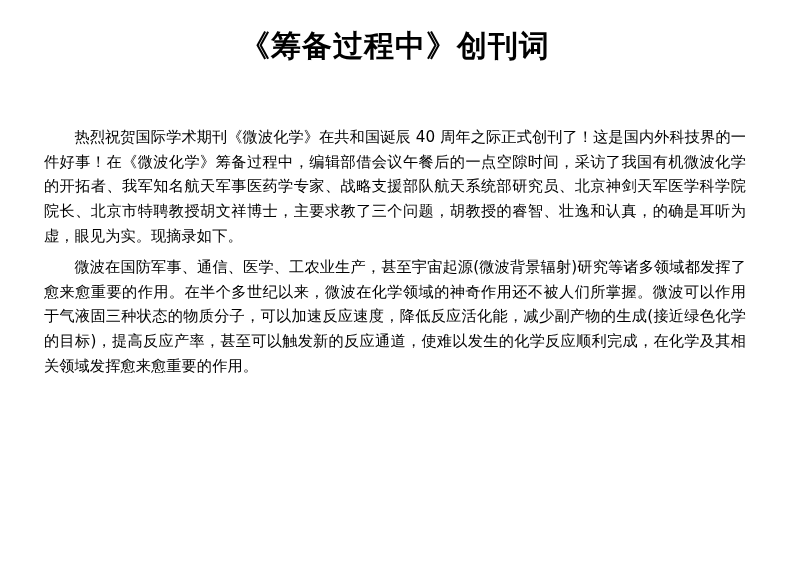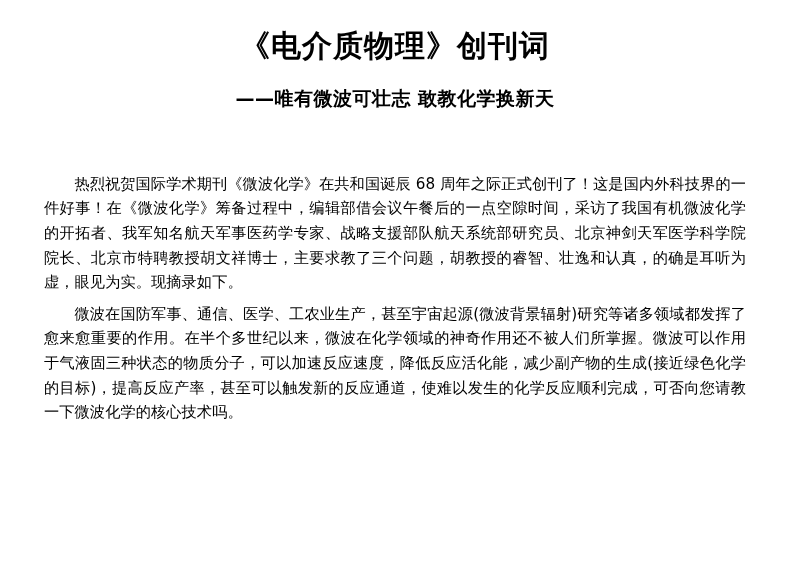--- a/index.html
+++ b/index.html
@@ -61,25 +61,24 @@
   }
   p.spaced-top {
     margin-top: 7px;
   }
 </style>
 </head>
 <body>
 
 <div class="page">
 
-  <h1 class="doc-title">《电介质物理》创刊词</h1>
+  <h1 class="doc-title">《筹备过程中》创刊词</h1>
 
-  <h2 class="doc-subtitle">——唯有微波可壮志 敢教化学换新天</h2>
 
   <div class="body-block">
-    <p class="para indent">热烈祝贺国际学术期刊《微波化学》在共和国诞辰 68 周年之际正式创刊了！这是国内外科技界的一件好事！在《微波化学》筹备过程中，编辑部借会议午餐后的一点空隙时间，采访了我国有机微波化学的开拓者、我军知名航天军事医药学专家、战略支援部队航天系统部研究员、北京神剑天军医学科学院院长、北京市特聘教授胡文祥博士，主要求教了三个问题，胡教授的睿智、壮逸和认真，的确是耳听为虚，眼见为实。现摘录如下。</p>
+    <p class="para indent">热烈祝贺国际学术期刊《微波化学》在共和国诞辰 40 周年之际正式创刊了！这是国内外科技界的一件好事！在《微波化学》筹备过程中，编辑部借会议午餐后的一点空隙时间，采访了我国有机微波化学的开拓者、我军知名航天军事医药学专家、战略支援部队航天系统部研究员、北京神剑天军医学科学院院长、北京市特聘教授胡文祥博士，主要求教了三个问题，胡教授的睿智、壮逸和认真，的确是耳听为虚，眼见为实。现摘录如下。</p>
 
 
 
-    <p class="para indent spaced-top">微波在国防军事、通信、医学、工农业生产，甚至宇宙起源(微波背景辐射)研究等诸多领域都发挥了愈来愈重要的作用。在半个多世纪以来，微波在化学领域的神奇作用还不被人们所掌握。微波可以作用于气液固三种状态的物质分子，可以加速反应速度，降低反应活化能，减少副产物的生成(接近绿色化学的目标)，提高反应产率，甚至可以触发新的反应通道，使难以发生的化学反应顺利完成，可否向您请教一下微波化学的核心技术吗。</p>
+    <p class="para indent spaced-top">微波在国防军事、通信、医学、工农业生产，甚至宇宙起源(微波背景辐射)研究等诸多领域都发挥了愈来愈重要的作用。在半个多世纪以来，微波在化学领域的神奇作用还不被人们所掌握。微波可以作用于气液固三种状态的物质分子，可以加速反应速度，降低反应活化能，减少副产物的生成(接近绿色化学的目标)，提高反应产率，甚至可以触发新的反应通道，使难以发生的化学反应顺利完成，在化学及其相关领域发挥愈来愈重要的作用。</p>
   </div>
 
 </div>
 
 </body></html>

